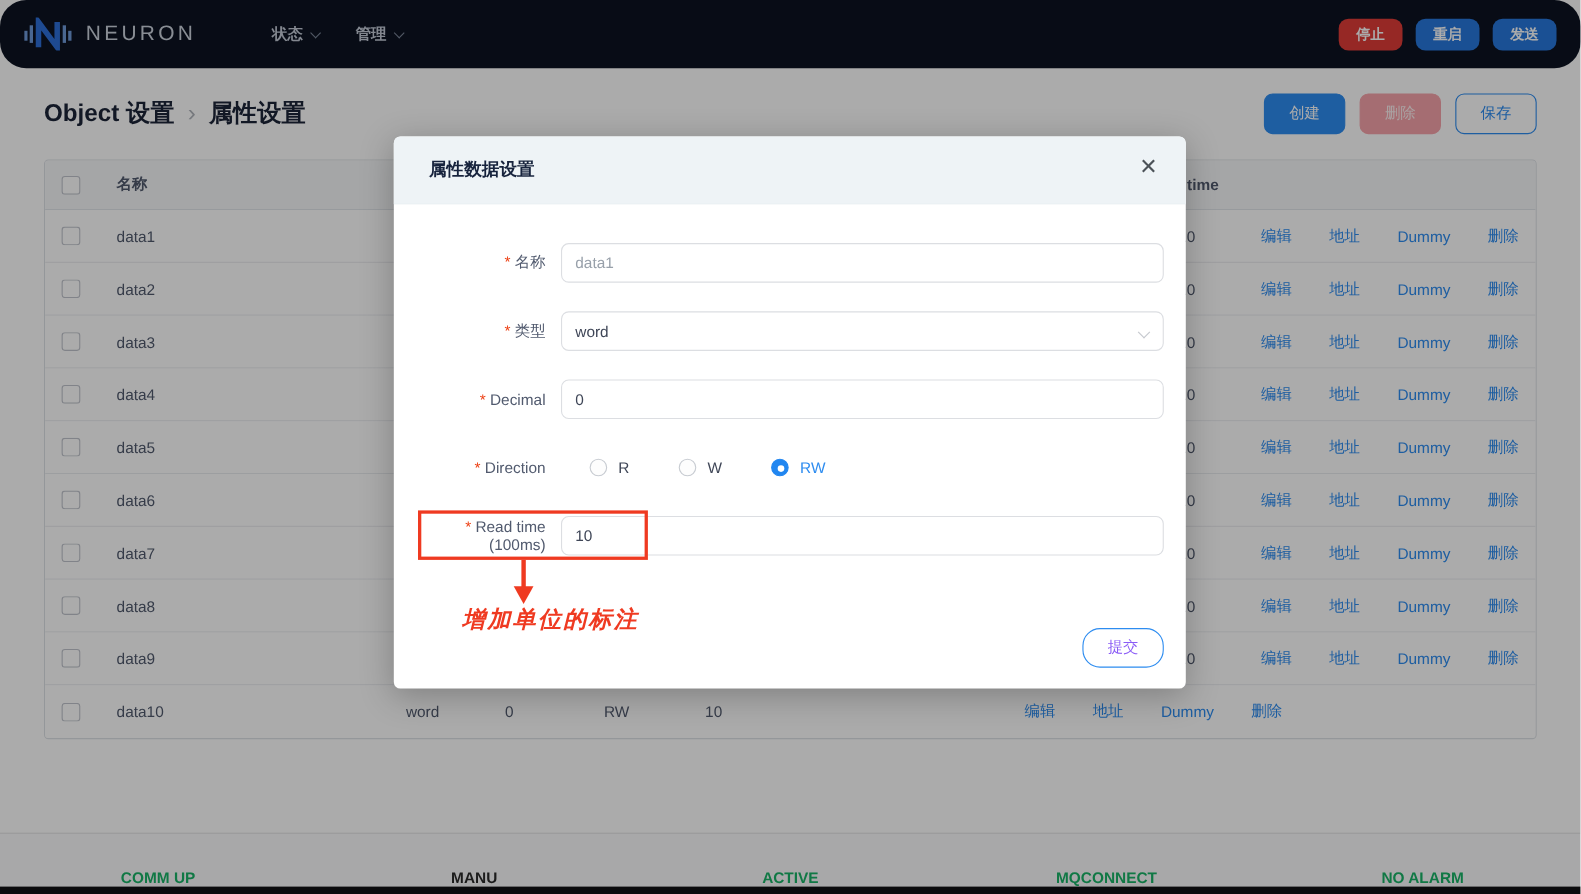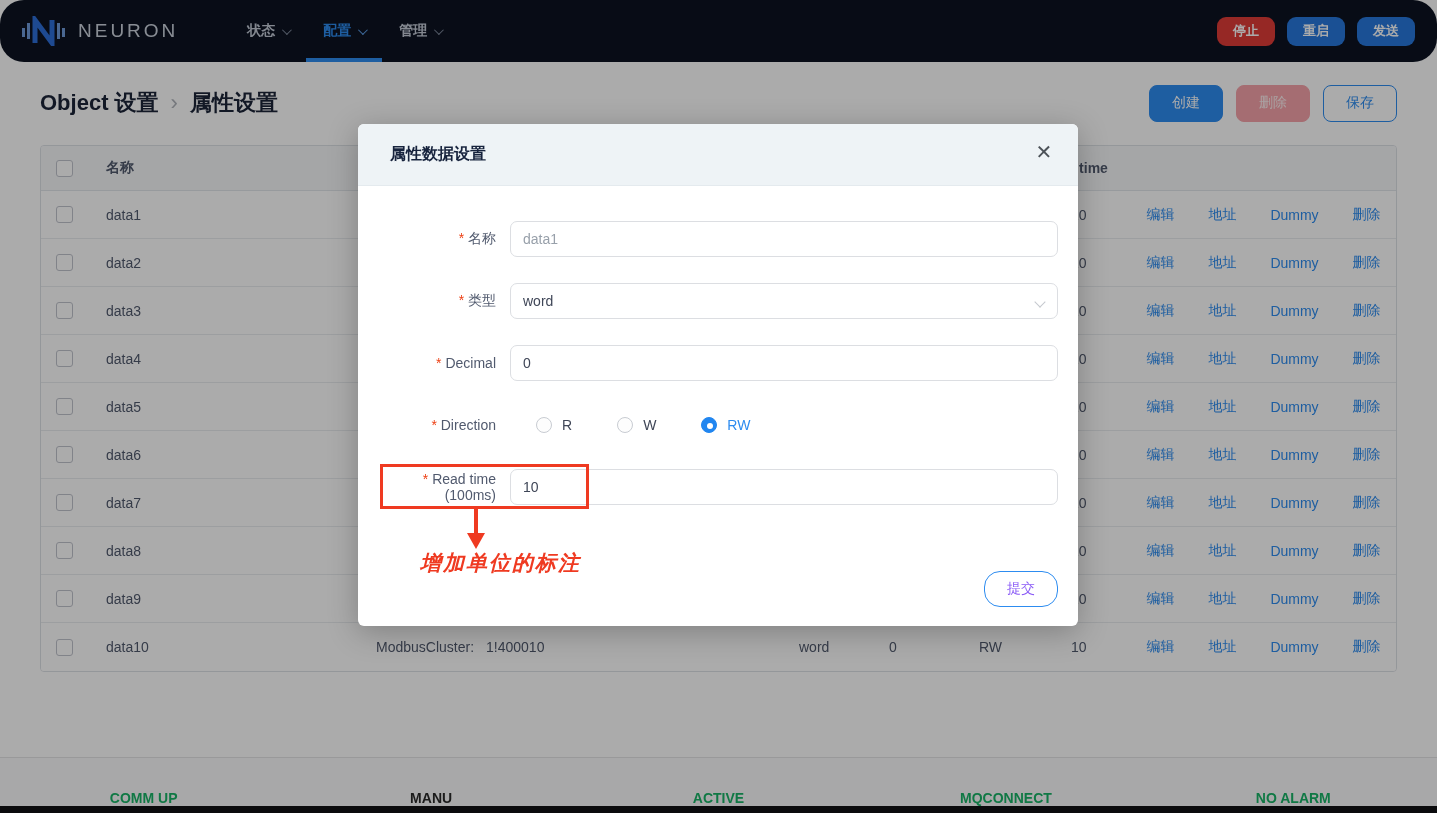--- a/index.html
+++ b/index.html
@@ -100,24 +100,20 @@
         <rect x="35" y="7" width="3" height="16" fill="#6f9ad8"></rect>
         <rect x="40" y="12" width="3" height="9" fill="#6f9ad8"></rect>
       </svg>
       <span class="brand-text">NEURON</span>
     </div>
     <div class="nav-menus">
       <div class="nav-item">
         <span>状态</span>
         <span class="chev"></span>
       </div>
-      <div class="nav-item active">
-        <span>配置</span>
-        <span class="chev"></span>
-      </div>
       <div class="nav-item">
         <span>管理</span>
         <span class="chev"></span>
       </div>
     </div>
     <div class="nav-actions">
       <button class="nav-btn danger">停止</button>
       <button class="nav-btn primary">重启</button>
       <button class="nav-btn primary">发送</button>
     </div>
@@ -429,24 +425,20 @@
       </div>
     </div>
 
     <div class="trow">
       <div class="cell c-check">
             <span class="checkbox"></span>
           </div>
       <div class="cell c-name">
             <span class="c-name-val">data10</span>
           </div>
-      <div class="cell c-addr">
-        <span class="c-addr-label">ModbusCluster:</span>
-        <span class="c-addr-value">1!400010</span>
-      </div>
       <div class="cell c-type">
             <span class="c-type-val">word</span>
           </div>
       <div class="cell c-dec">
             <span class="c-dec-val">0</span>
           </div>
       <div class="cell c-dir">
             <span class="c-dir-val">RW</span>
           </div>
       <div class="cell c-time">

